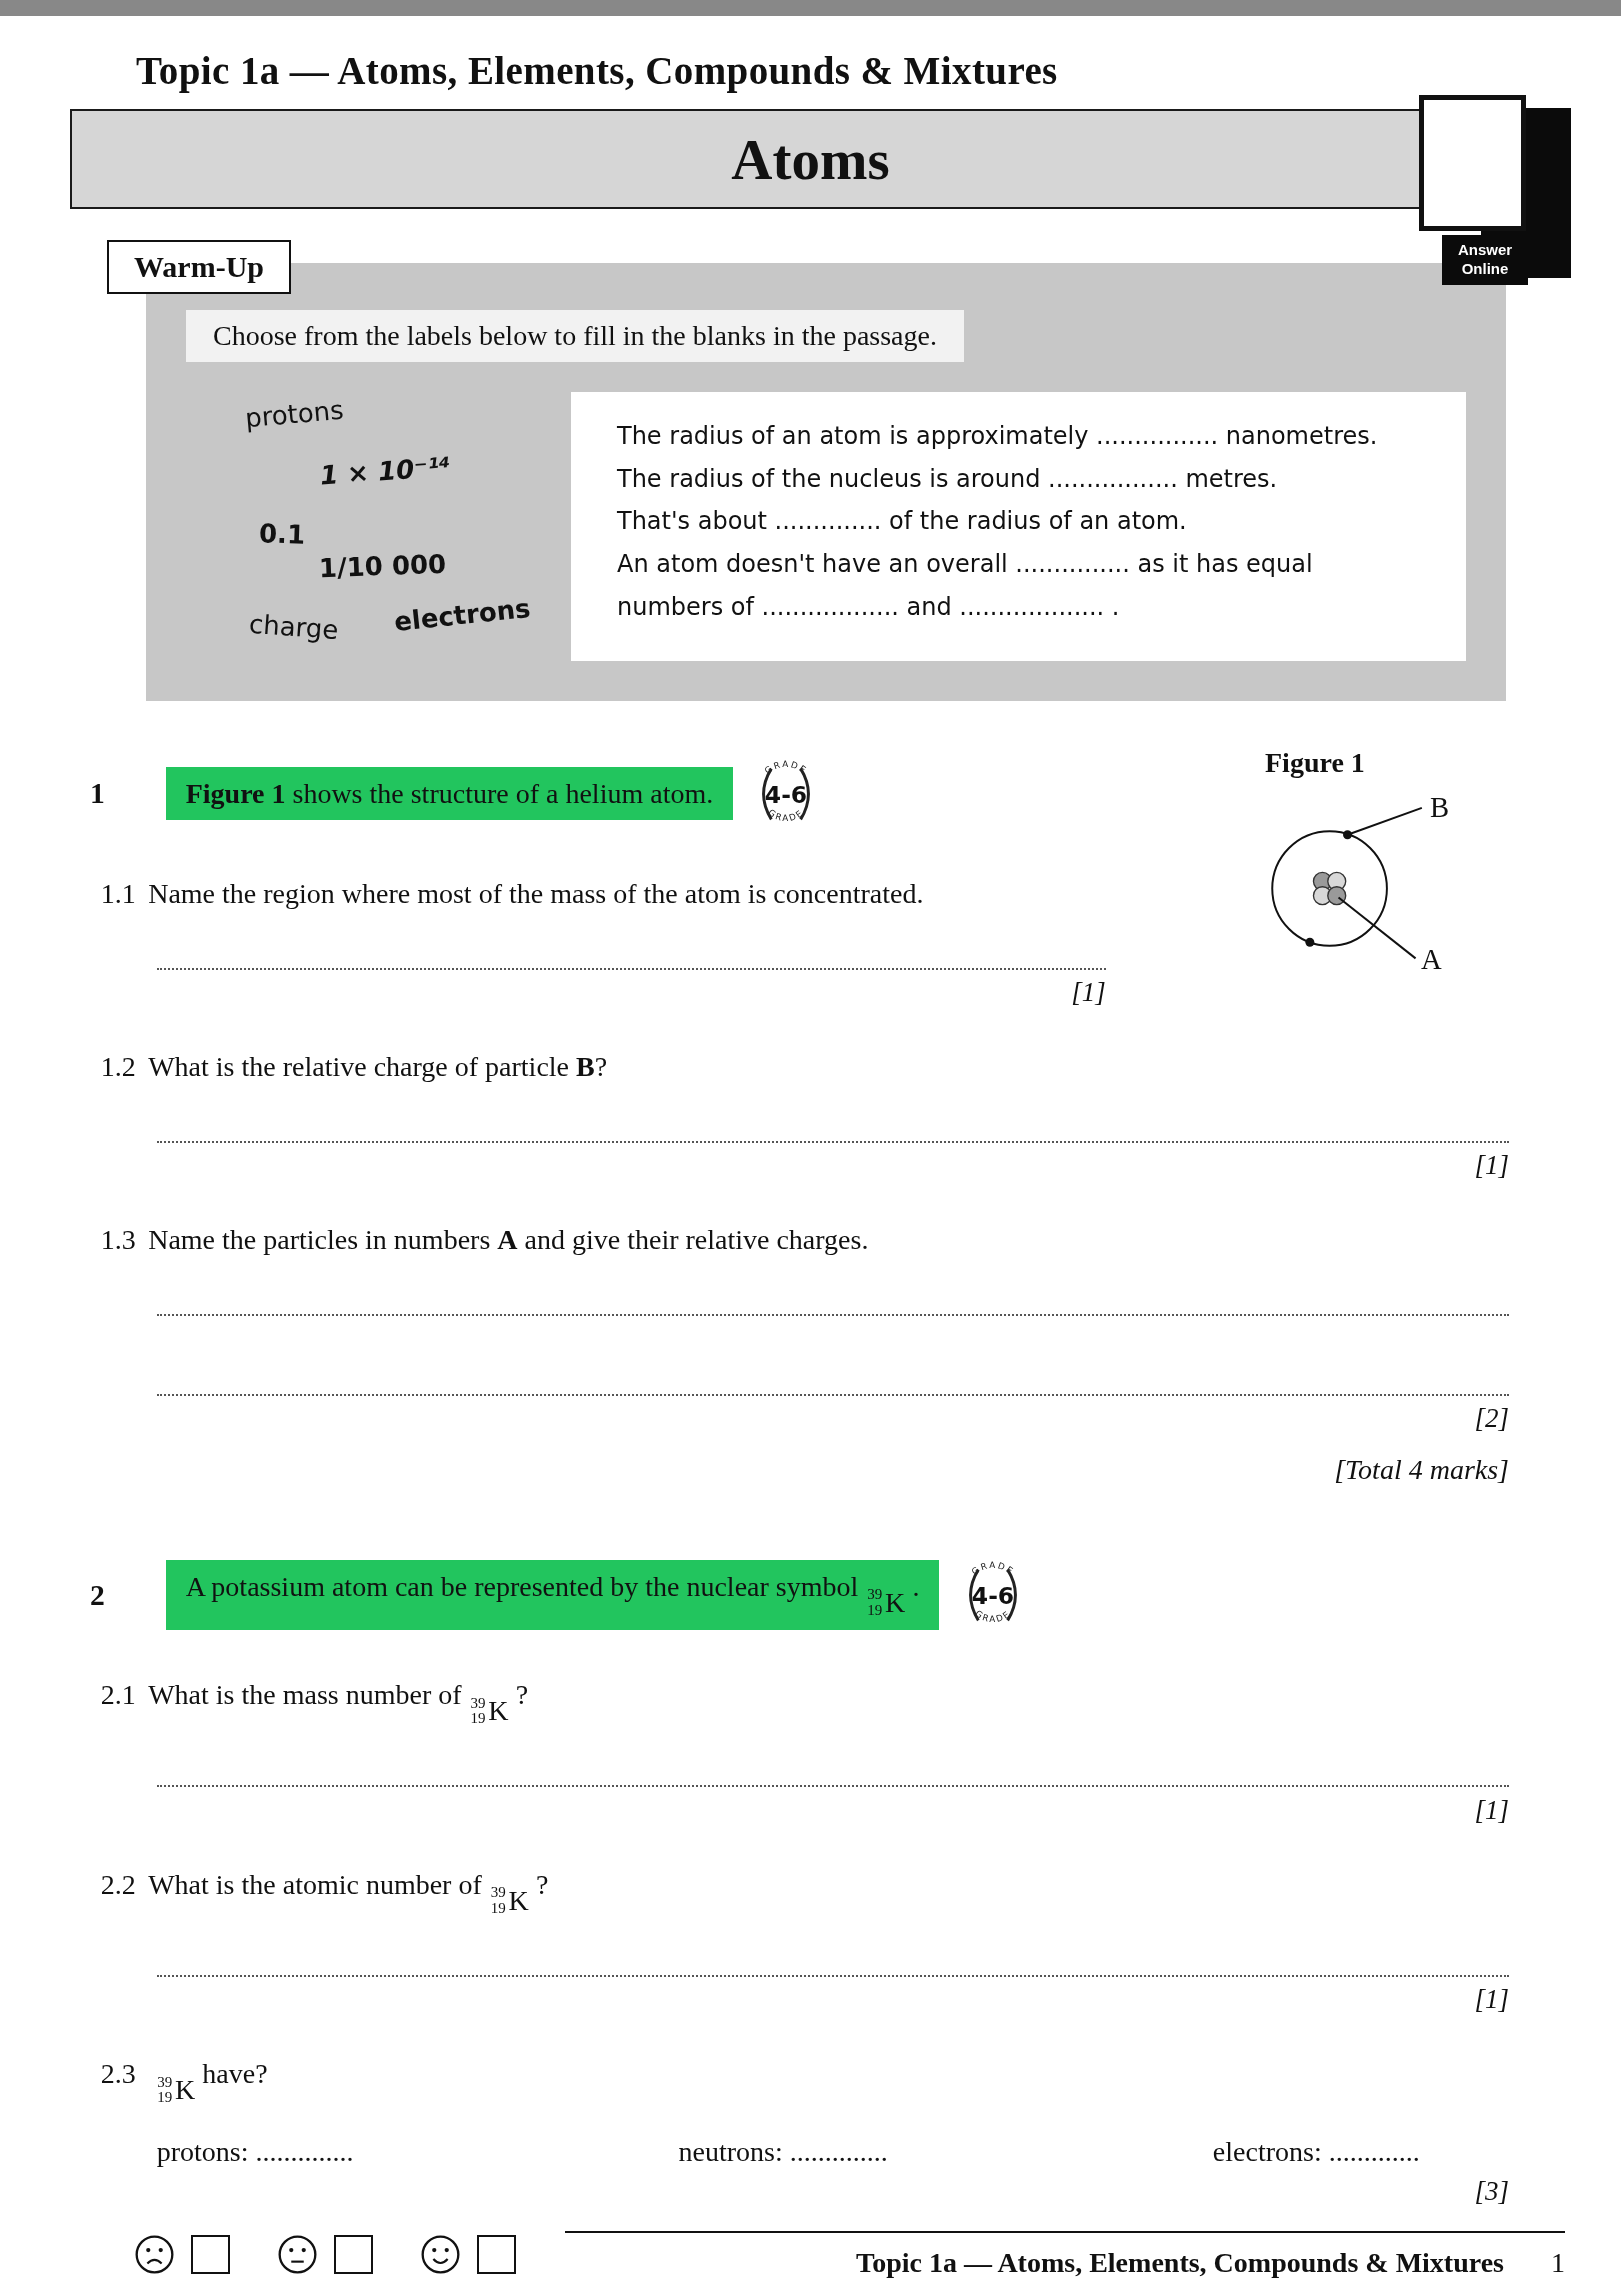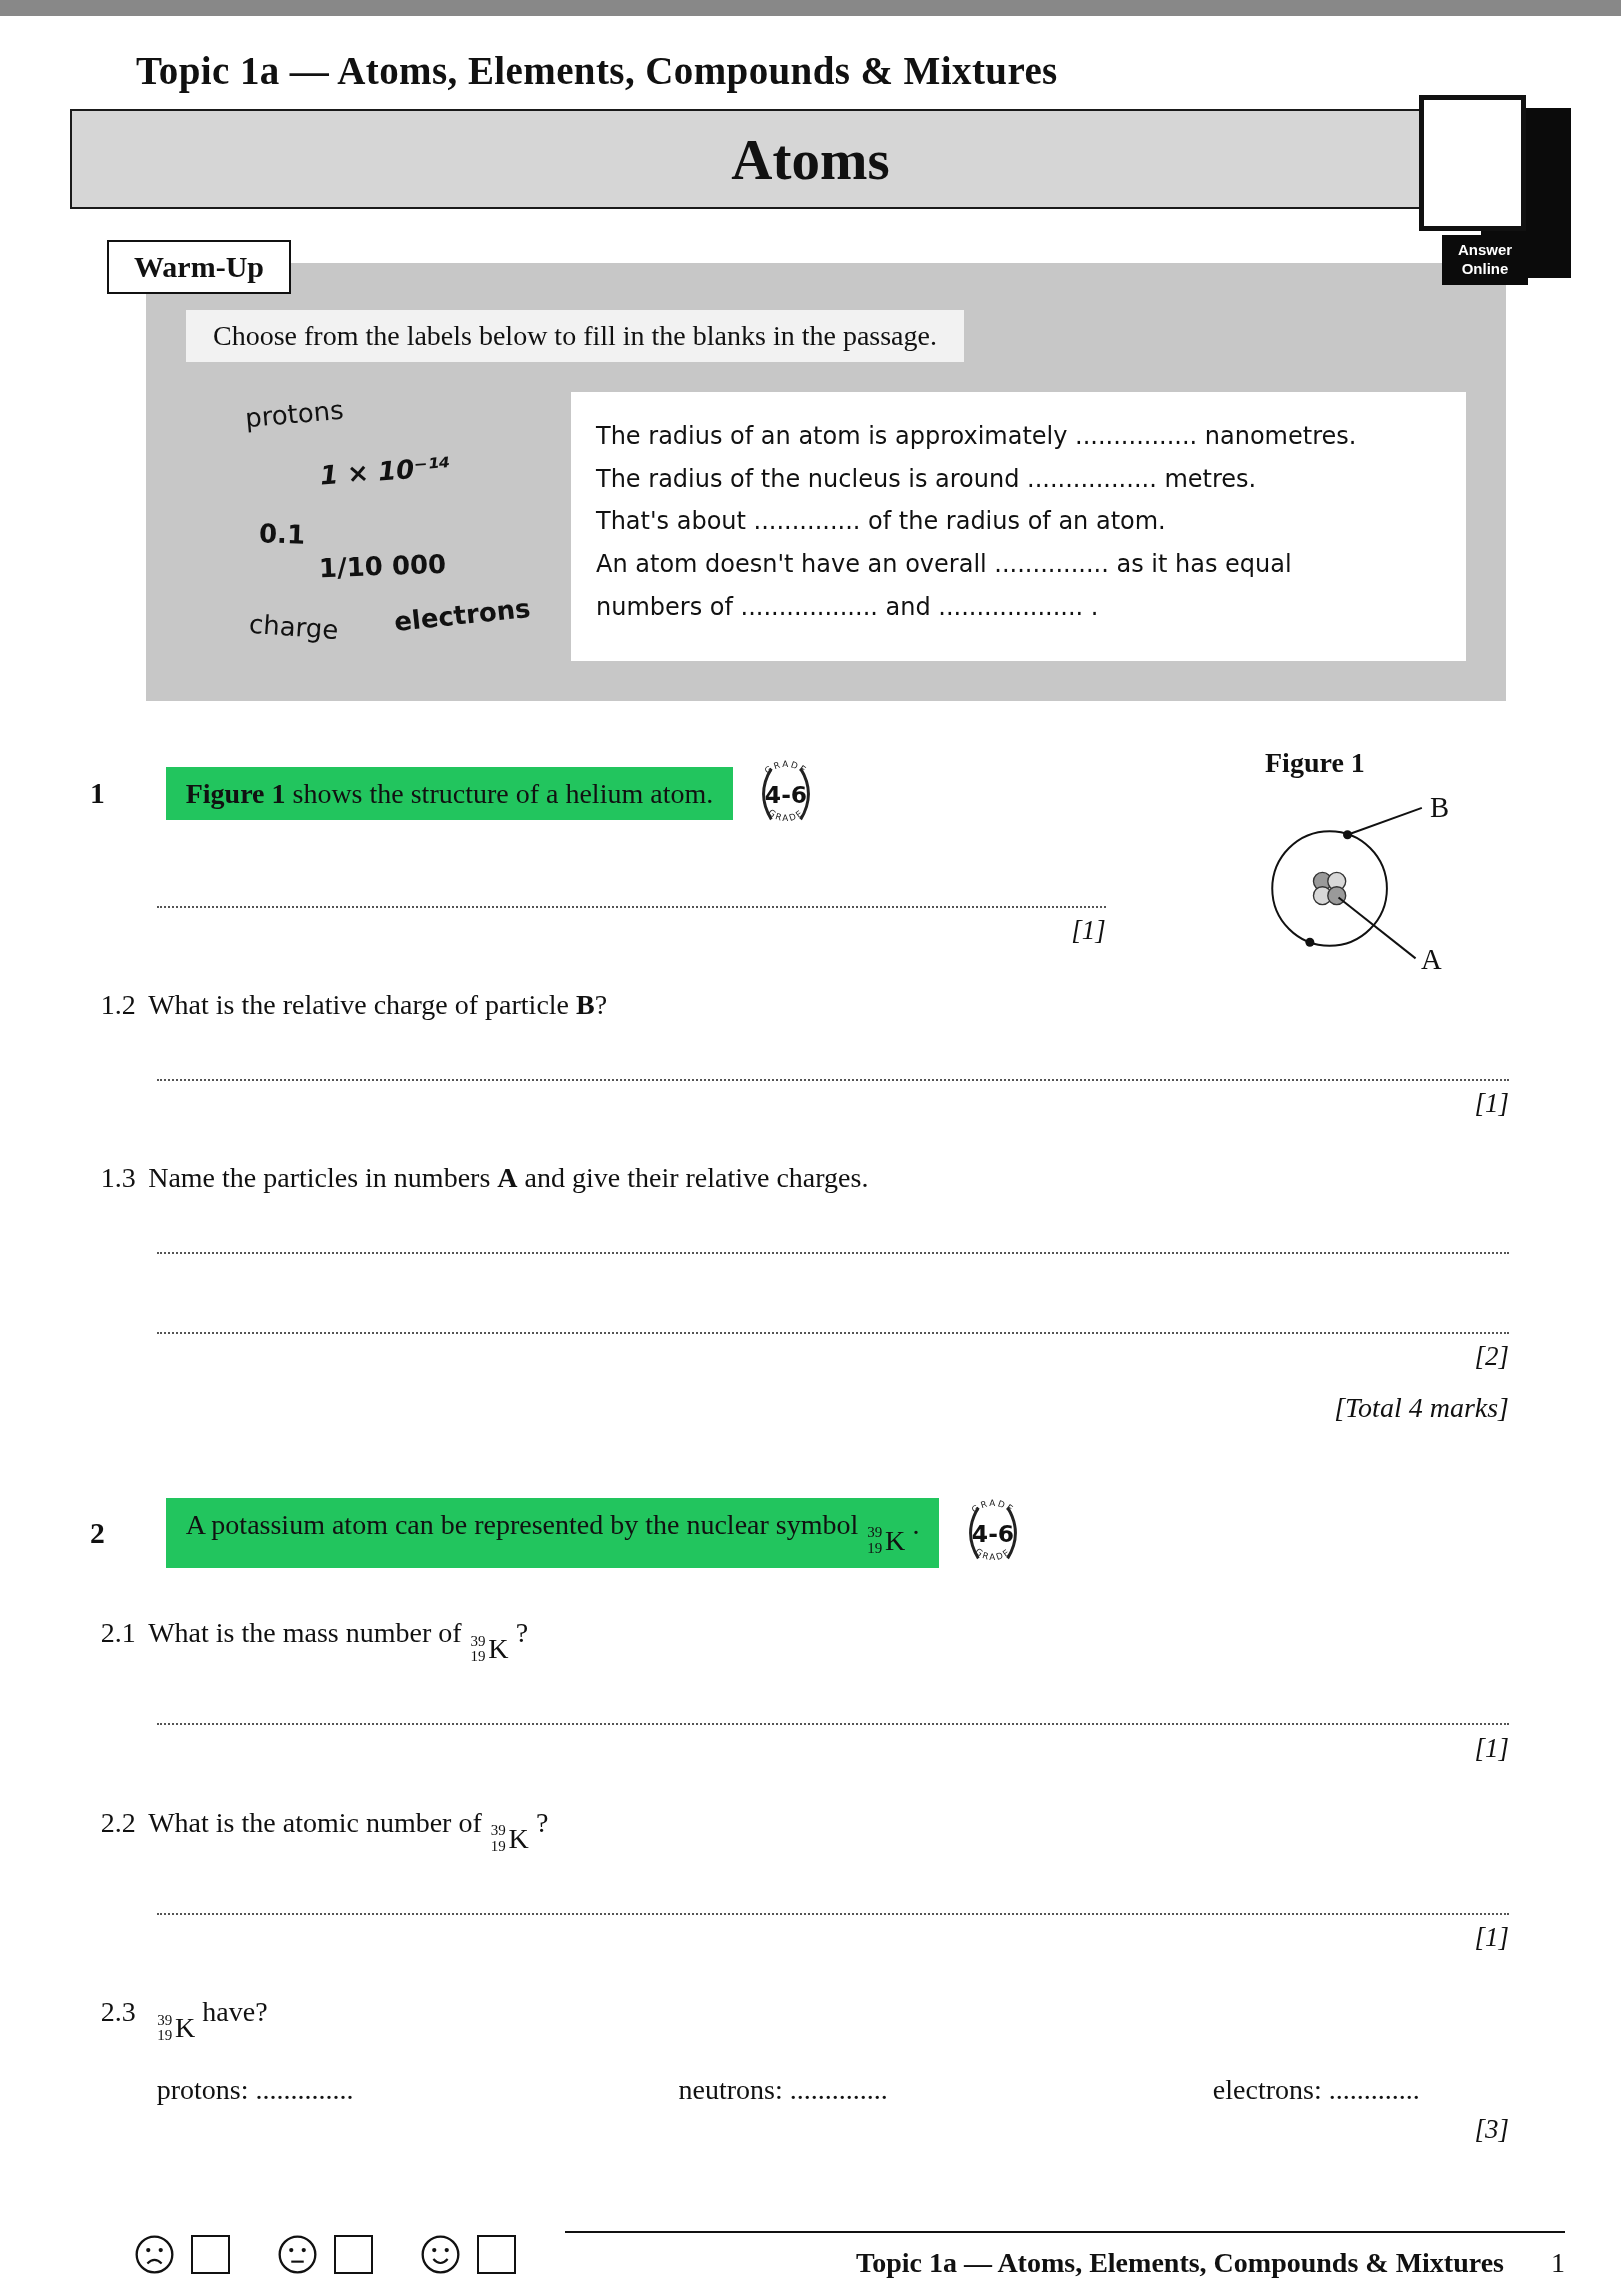--- a/index.html
+++ b/index.html
@@ -34,21 +34,21 @@
   .instruction { display:inline-block; background:#f2f2f2; padding:9.9px 27px; font-size:28px; }
   .wu-row { display:flex; margin-top:30px; }
   .wu-labels { position:relative; width:385px; height:269px; font-family:"DejaVu Sans", sans-serif; font-size:26px; flex-shrink:0; }
   .wu-labels span { position:absolute; white-space:nowrap; }
   .wl-0 { left:59px;  top:7.2px;   transform:rotate(-5deg); }
   .wl-1 { left:134px; top:64px;  transform:rotate(-4deg); font-style:italic; font-weight:bold; }
   .wl-2 { left:73px;  top:127px; transform:rotate(2deg);  font-weight:bold; }
   .wl-3 { left:133px; top:159px; transform:rotate(-2deg); font-weight:bold; }
   .wl-4 { left:63px;  top:220px; transform:rotate(4deg); }
   .wl-5 { left:208px; top:208px; transform:rotate(-6deg); font-weight:bold; }
-  .passage { flex:1; background:#fff; padding:23px 25px; font-family:"DejaVu Sans", sans-serif; font-size:24px; line-height:1.78; }
+  .passage { flex:1; background:#fff; padding:23px 46px; font-family:"DejaVu Sans", sans-serif; font-size:24px; line-height:1.78; }
   
   .content { margin:0 112px 0 90px; }
   .q-block { position:relative; }
   .q-stem-row { display:flex; align-items:center; margin-top:52px; }
   .q2-row { margin-top:68px; }
   .q-num { width:76px; font-size:29.6px; font-weight:bold; flex-shrink:0; }
   .stem-box { background:#22c55e; padding:10.7px 19.7px; font-size:28px; }
   .grade-stamp { margin-left:12.5px; flex-shrink:0; }
   .figure-area { position:absolute; top:-5.4px; right:45px; width:224px; text-align:left; }
   .figure-title { font-size:28px; font-weight:bold; margin-left:25px; }
@@ -154,20 +154,24 @@
             <circle cx="108" cy="114" r="10" fill="#d8d8d8" stroke="#333" stroke-width="1.5"></circle>
             <circle cx="92" cy="130" r="10" fill="#d8d8d8" stroke="#333" stroke-width="1.5"></circle>
             <circle cx="108" cy="130" r="10" fill="#9a9a9a" stroke="#333" stroke-width="1.5"></circle>
           </g>
           <line x1="110" y1="132" x2="196" y2="200" stroke="#111" stroke-width="2.2"></line>
           <text x="202" y="212" font-size="32" font-family="Liberation Serif, serif" fill="#111">A</text>
         </svg>
       </div>
 
       <div class="q-part">
+        <div class="part-head">
+          <span class="part-num">1.1</span>
+          <span class="part-text"><span>Name the region where most of the mass of the atom is concentrated.</span></span>
+        </div>
         <div class="ans-block short">
           <div class="ans-line"></div>
           <div class="mark">[1]</div>
         </div>
       </div>
 
       <div class="q-part">
         <div class="part-head">
           <span class="part-num">1.2</span>
           <span class="part-text"><span>What is the relative charge of particle </span><span class="seg-bold">B</span><span>?</span></span>

